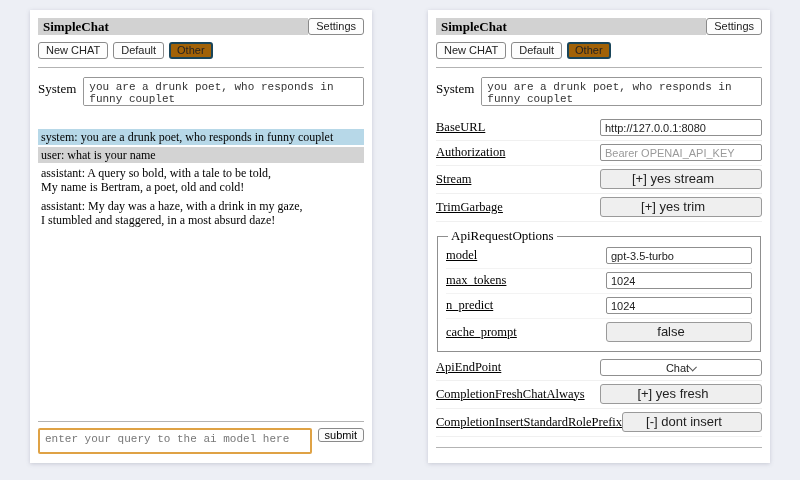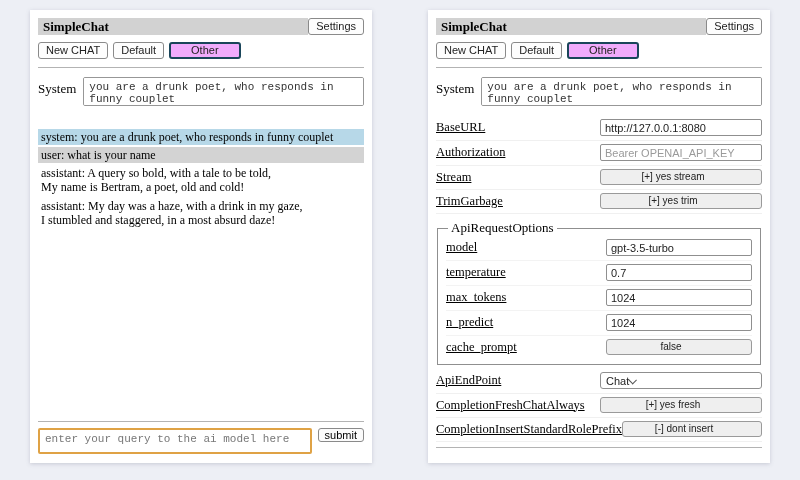--- a/index.html
+++ b/index.html
@@ -25,21 +25,21 @@
     flex:1; background:#d2d2d2; font-weight:bold; font-size:13px;
     padding:1px 5px; line-height:15px;
   }
   .btn {
     font-family:"Liberation Sans", sans-serif; font-size:11px;
     background:#fdfdfd; border:1px solid #8a8a8a; border-radius:3px;
     padding:1px 7px; color:#222; cursor:pointer; line-height:13px;
   }
   .toolbar { display:flex; gap:5px; margin:7px 0 6px 0; }
   .toolbar .btn.active {
-    background:#f0abfc; border:2px solid #19455a; padding:0 20px;
+    background:#a16207; border:2px solid #19455a; padding:0 6px;
   }
   hr.sep { border:none; border-top:1px solid #b3b3b3; margin:2px 0 6px 0; }
   .system-row { display:flex; gap:7px; margin:3px 0 9px 0; }
   .system-row .lbl { font-size:13px; padding-top:4px; }
   textarea {
     font-family:"Liberation Mono","DejaVu Sans Mono",monospace; font-size:11px;
     border:1px solid #979797; border-radius:2px; resize:none;
     padding:3px 5px; color:#333; outline:none;
   }
   textarea.system { flex:1; height:29px; }
@@ -73,28 +73,28 @@
     padding:3px 0 4px 0; border-bottom:1px solid #f0f0f0;
   }
   .setting-row .lbl { font-size:12.5px;text-decoration:underline; }
   .ctl-input {
     width:162px; font-family:"Liberation Sans",sans-serif; font-size:11px;
     border:1px solid #8f8f8f; border-radius:2px; padding:1px 4px;
     height:17px; color:#222; outline:none;
   }
   .ctl-input::placeholder { color:#9a9a9a; }
   .ctl-btn {
-    width:162px; font-family:"Liberation Sans",sans-serif; font-size:10px;
+    width:162px; font-family:"Liberation Sans",sans-serif; font-size:13px;
     background:#efefef; border:1px solid #9a9a9a; border-radius:3px;
     padding:1px 16px 2px 0; text-align:center; cursor:pointer; color:#222;
   }
   .ctl-select {
     width:162px; height:17px; background:#fff; border:1px solid #8f8f8f;
     border-radius:3px; font-family:"Liberation Sans",sans-serif; font-size:11px;
-    display:flex; justify-content:flex-start; align-items:center;
+    display:flex; justify-content:center; align-items:center;
     padding:0 5px; cursor:pointer; color:#222;
   }
   .chev {
     width:6px; height:6px; border-right:1.5px solid #555; border-bottom:1.5px solid #555;
     transform:rotate(45deg) translateY(-1px); margin-right:1px;
   }
   fieldset.aro {
     border:1px solid #8f8f8f; margin:6px 1px 4px 1px; padding:0 8px 5px 8px;
   }
   fieldset.aro legend { font-size:13px; padding:0 3px; margin-left:2px; }
@@ -175,24 +175,20 @@
         <button class="ctl-btn">[+] yes trim</button>
       </div>
 
       <fieldset class="aro">
         <legend>ApiRequestOptions</legend>
         <div class="setting-row">
           <span class="lbl">model</span>
           <input class="ctl-input" value="gpt-3.5-turbo" style="">
         </div>
         <div class="setting-row">
-          <span class="lbl">temperature</span>
-          <input class="ctl-input" value="0.7" style="">
-        </div>
-        <div class="setting-row">
           <span class="lbl">max_tokens</span>
           <input class="ctl-input" value="1024" style="">
         </div>
         <div class="setting-row">
           <span class="lbl">n_predict</span>
           <input class="ctl-input" value="1024" style="">
         </div>
         <div class="setting-row">
           <span class="lbl">cache_prompt</span>
           <button class="ctl-btn">false</button>

